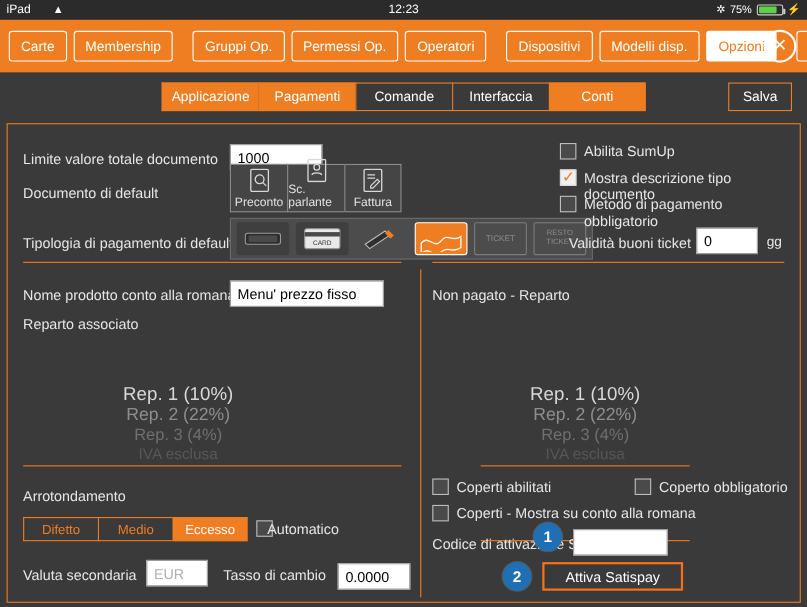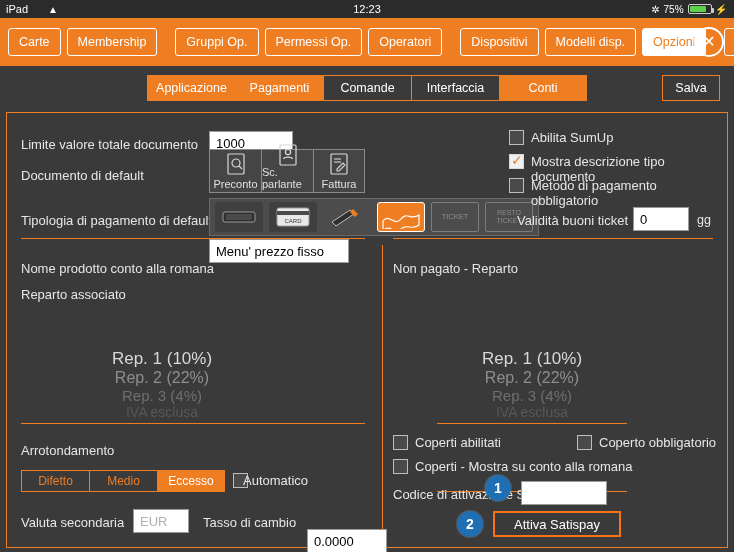--- a/index.html
+++ b/index.html
@@ -313,21 +313,21 @@
           <span>TICKET</span>
         </div>
       <div class="ticket" style="font-size:7px;">
         <span>RESTO TICKET</span>
       </div>
     </div>
 
     <div class="hr" style="left:14px; right:362px; top:125px;"></div>
 
     <div class="lbl" style="position:absolute; left:14px; top:148px;">Nome prodotto conto alla romana</div>
-    <div class="field" style="position:absolute; left:202px; top:126px; width:140px;">Menu' prezzo fisso</div>
+    <div class="field" style="position:absolute; left:202px; top:142px; width:140px;">Menu' prezzo fisso</div>
 
     <div class="lbl" style="position:absolute; left:14px; top:174px;">Reparto associato</div>
 
     <div class="repblock" style="left:40px; top:236px;">
       <div class="rep1">Rep. 1 (10%)</div>
       <div class="rep2">Rep. 2 (22%)</div>
       <div class="rep3">Rep. 3 (4%)</div>
       <div class="rep4">IVA esclusa</div>
     </div>
 
@@ -346,21 +346,21 @@
           <span>Eccesso</span>
         </div>
     </div>
 
     <span class="chk" style="position:absolute; left:226px; top:360px;"></span>
     <div class="lbl" style="position:absolute; left:236px; top:360px;">Automatico</div>
 
     <div class="lbl" style="position:absolute; left:14px; top:402px;">Valuta secondaria</div>
     <div class="field ph" style="position:absolute; left:126px; top:396px; width:56px;" title="EUR">EUR</div>
     <div class="lbl" style="position:absolute; left:196px; top:402px;">Tasso di cambio</div>
-    <div class="field" style="position:absolute; left:300px; top:416px; width:80px;">0.0000</div>
+    <div class="field" style="position:absolute; left:300px; top:399px; width:66px;">0.0000</div>
 
     <span class="chk" style="position:absolute; left:502px; top:17px;"></span>
     <div class="lbl" style="position:absolute; left:524px; top:17px;">Abilita SumUp</div>
 
     <span class="chk checked" style="position:absolute; left:502px; top:41px;"></span>
     <div class="lbl" style="position:absolute; left:524px; top:41px;">Mostra descrizione tipo documento</div>
 
     <span class="chk" style="position:absolute; left:502px; top:65px;"></span>
     <div class="lbl" style="position:absolute; left:524px; top:65px;">Metodo di pagamento obbligatorio</div>
 

